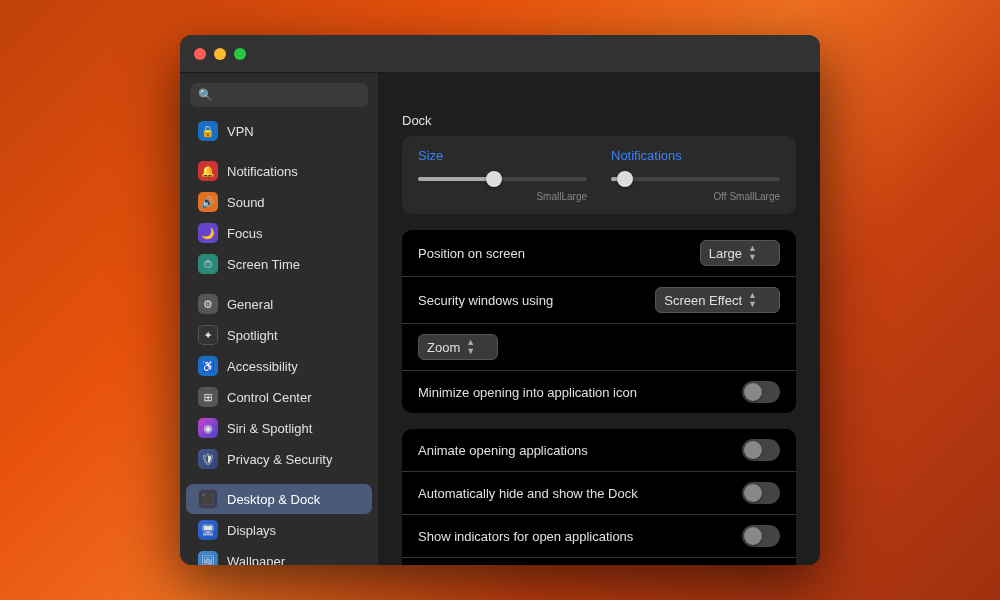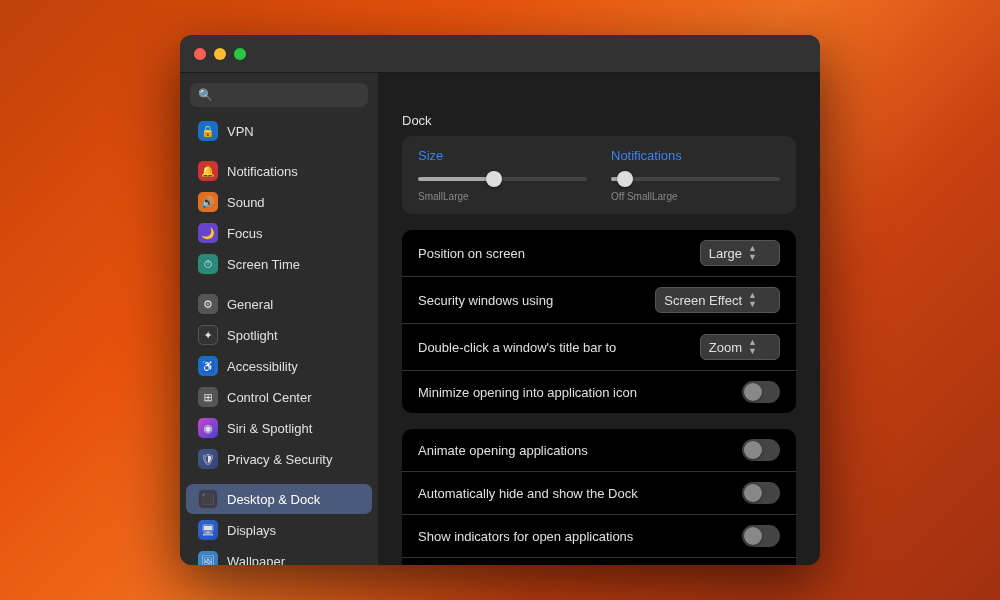--- a/index.html
+++ b/index.html
@@ -217,23 +217,24 @@
       top: 50%;
       transform: translateY(-50%);
       width: 16px;
       height: 16px;
       background: #ddd;
       border-radius: 50%;
       box-shadow: 0 1px 3px rgba(0,0,0,0.5);
     }
     .slider-range-labels {
       display: flex;
-      justify-content: flex-start;
+      justify-content: flex-end;
       font-size: 10px;
       color: #888;
+      margin-left: 20px;
     }
     
     .toggle {
       width: 38px;
       height: 22px;
       border-radius: 11px;
       background: #444;
       position: relative;
       flex-shrink: 0;
       cursor: pointer;
@@ -405,21 +406,20 @@
               <div class="settings-row-label">Security windows using</div>
               <div class="dropdown-select">
                 <span>Screen Effect</span>
                 <div class="dropdown-arrows">
                   <span style="font-size:9px;line-height:1">▲</span>
                   <span style="font-size:9px;line-height:1">▼</span>
                 </div>
               </div>
             </div>
             <div class="settings-row">
-              <div class="settings-row-label">Double-click a window's title bar to</div>
               <div class="dropdown-select">
                 <span>Zoom</span>
                 <div class="dropdown-arrows">
                   <span style="font-size:9px;line-height:1">▲</span>
                   <span style="font-size:9px;line-height:1">▼</span>
                 </div>
               </div>
             </div>
             <div class="settings-row">
               <div class="settings-row-label">Minimize opening into application icon</div>

